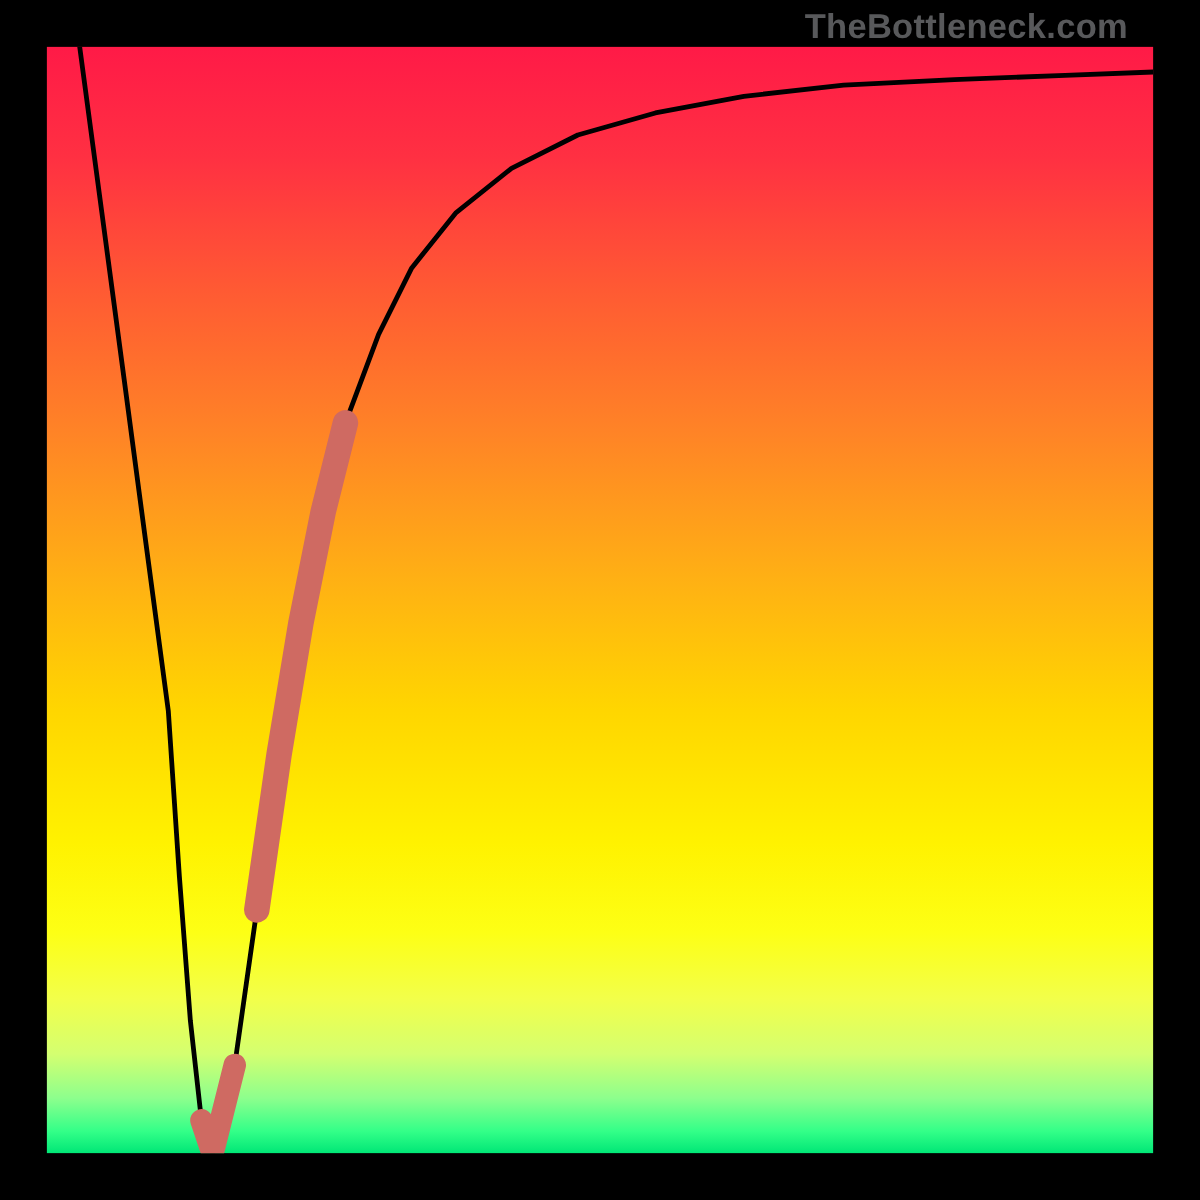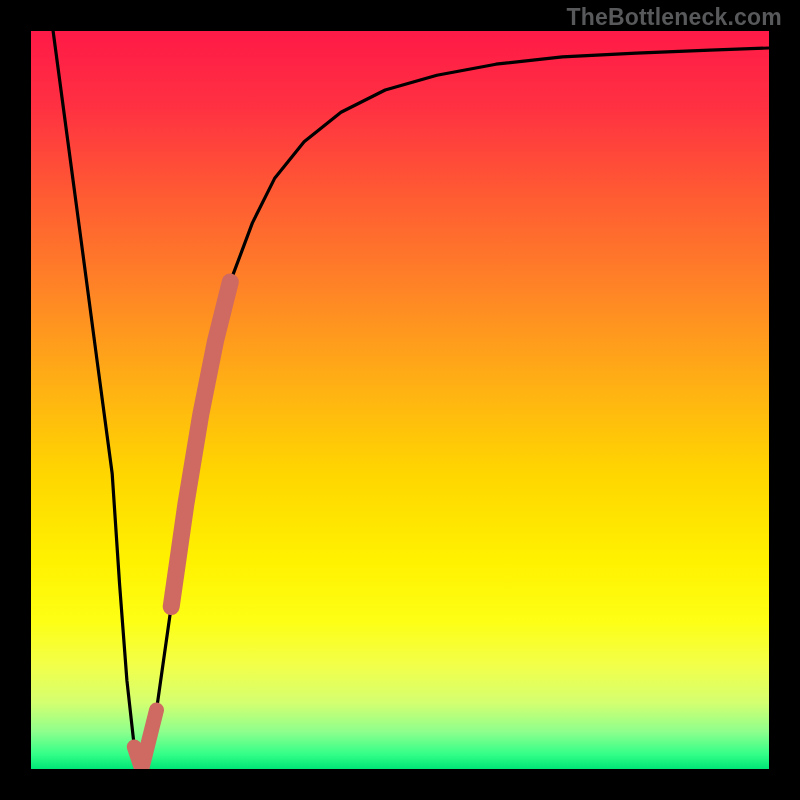--- a/index.html
+++ b/index.html
@@ -25,21 +25,21 @@
     height: 738px;
     overflow: hidden;
   }
   .gradient {
     position: absolute;
     left: 0; top: 0; right: 0; bottom: 0;
   }
   .watermark {
     position: absolute;
     top: 4px;
-    right: 18px;
+    right: 48px;
     color: #58595b;
     font-size: 23px;
     font-weight: 600;
     letter-spacing: 0.2px;
     user-select: none;
   }
   svg.curve {
     position: absolute;
     left: 0; top: 0;
   }

